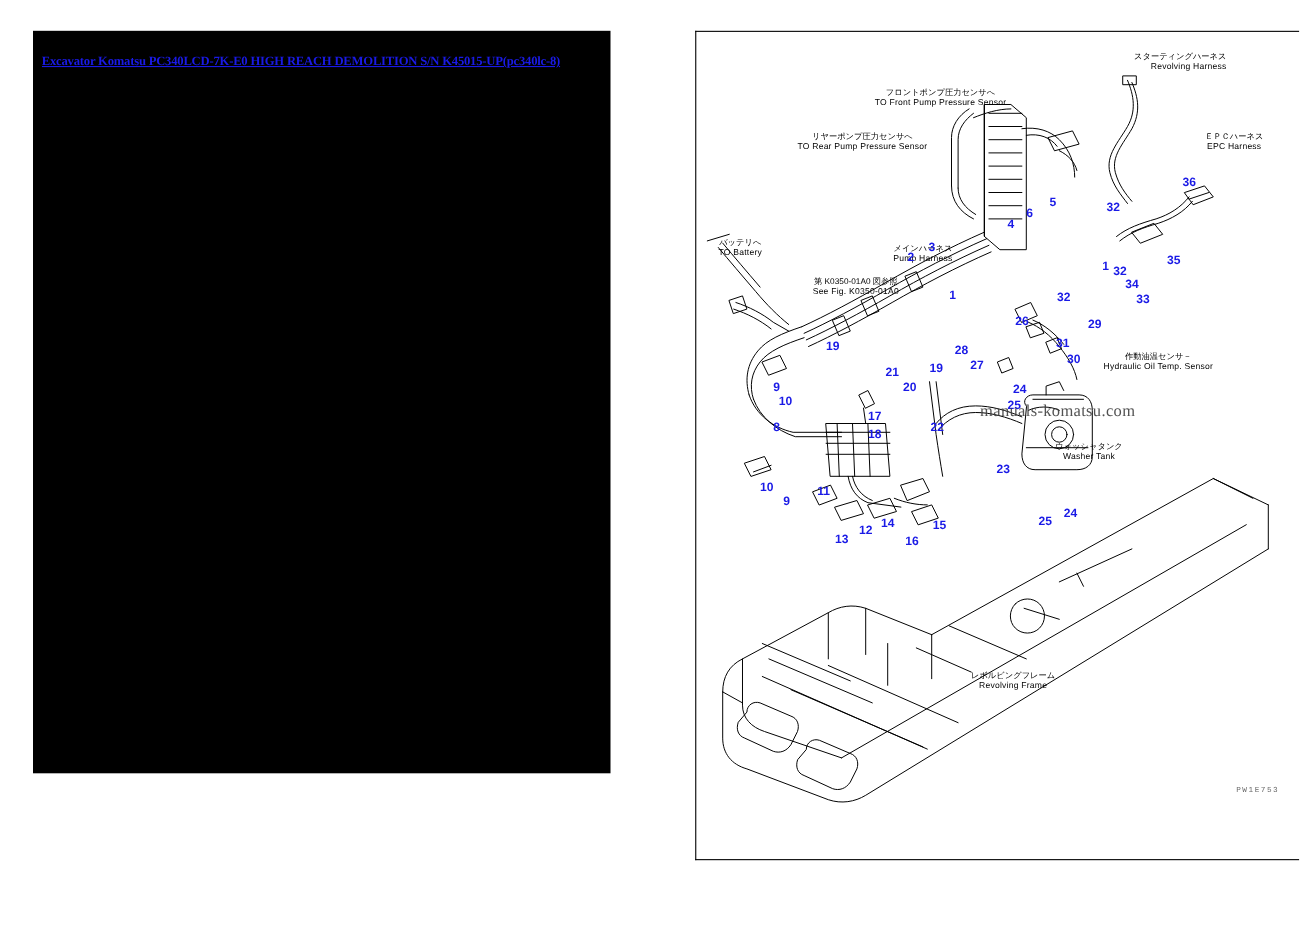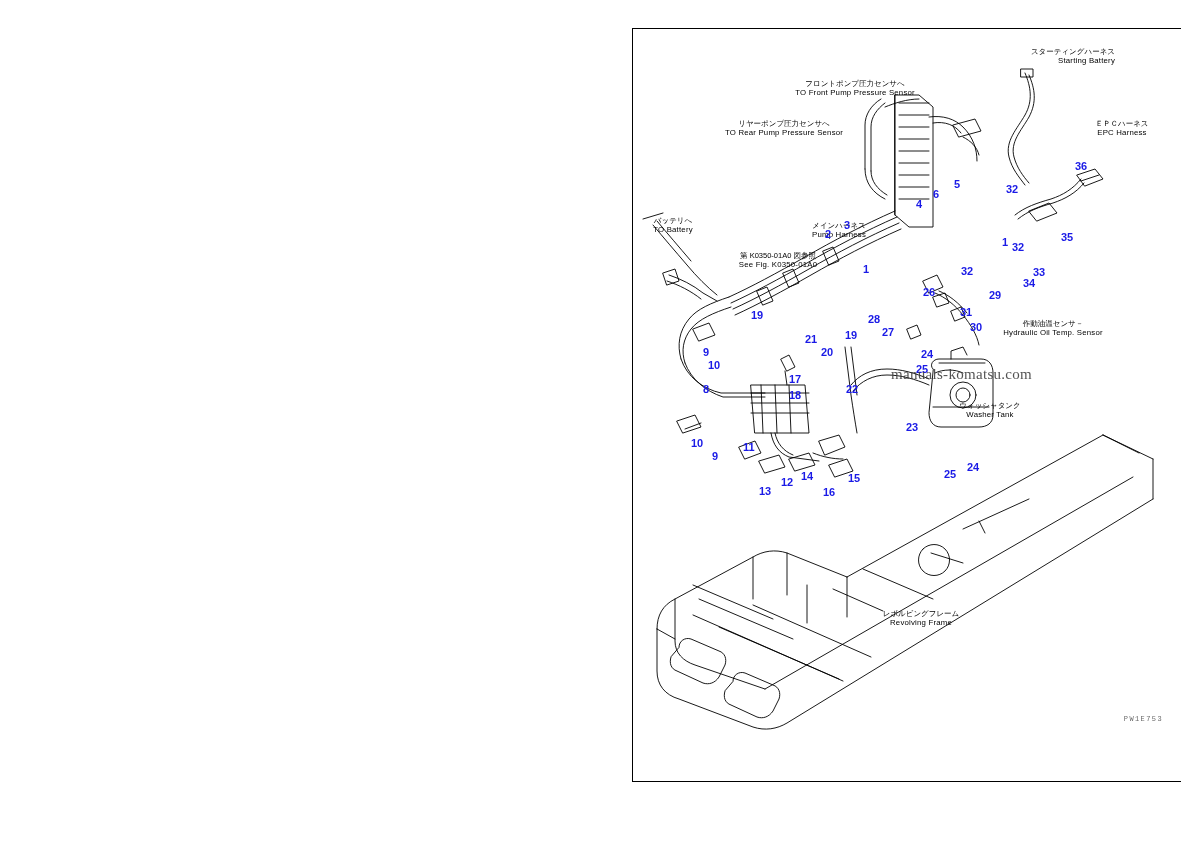--- a/index.html
+++ b/index.html
@@ -103,20 +103,23 @@
     font-size: 7px;
     letter-spacing: 1.4px;
     white-space: nowrap;
   }
 </style>
 </head>
 <body>
 
 <div id="page">
 
+  <div id="left-panel">
+    <a id="left-title-link">Excavator Komatsu PC340LCD-7K-E0 HIGH REACH DEMOLITION S/N K45015-UP(pc340lc-8)</a>
+  </div>
 
   <div id="right-panel">
 
     <svg id="diagram-svg" width="548" height="752" viewBox="0 0 548 752">
       <g fill="none" stroke="#000000" stroke-width="0.9" stroke-linecap="round" stroke-linejoin="round">
 
         <path d="M392 44 C 398 58, 400 72, 392 86 C 384 100, 372 112, 376 128 C 379 140, 386 148, 392 156"></path>
         <path d="M396 46 C 402 60, 404 73, 396 88 C 388 102, 377 113, 381 128 C 384 139, 390 147, 396 154"></path>
         <path d="M388 40 L 400 40 L 400 48 L 388 48 Z"></path>
 
@@ -242,21 +245,21 @@
         <path d="M60 586 L 210 652"></path>
         <path d="M66 570 L 160 610"></path>
         <path d="M200 560 L 250 582"></path>
 
         <path d="M470 406 L 506 424"></path>
       </g>
     </svg>
 
     <div class="jlabel" style="left:322px; top:18px; width:160px;text-align:right;">
       <span class="jp">スターティングハーネス</span>
-      <span class="en">Starting Battery</span>
+      <span class="en">Revolving Harness</span>
     </div>
 
     <div class="jlabel" style="left:122px; top:50px; width:200px;">
       <span class="jp">フロントポンプ圧力センサへ</span>
       <span class="en">TO Front Pump Pressure Sensor</span>
     </div>
 
     <div class="jlabel" style="left:48px; top:90px; width:206px;">
       <span class="jp">リヤーポンプ圧力センサへ</span>
       <span class="en">TO Rear Pump Pressure Sensor</span>
@@ -330,21 +333,21 @@
     <div class="callout" style="left:290px; top:258px;">26</div>
     <div class="callout" style="left:249px; top:298px;">27</div>
     <div class="callout" style="left:235px; top:285px;">28</div>
     <div class="callout" style="left:356px; top:261px;">29</div>
     <div class="callout" style="left:337px; top:293px;">30</div>
     <div class="callout" style="left:327px; top:278px;">31</div>
     <div class="callout" style="left:373px; top:155px;">32</div>
     <div class="callout" style="left:379px; top:213px;">32</div>
     <div class="callout" style="left:328px; top:237px;">32</div>
     <div class="callout" style="left:400px; top:238px;">33</div>
-    <div class="callout" style="left:390px; top:225px;margin-top:24px;">34</div>
+    <div class="callout" style="left:390px; top:225px;">34</div>
     <div class="callout" style="left:428px; top:203px;">35</div>
     <div class="callout" style="left:442px; top:132px;">36</div>
 
     <div id="watermark">manuals-komatsu.com</div>
     <div id="drawing-code">PW1E753</div>
 
   </div>
 </div>
 
 </body></html>

